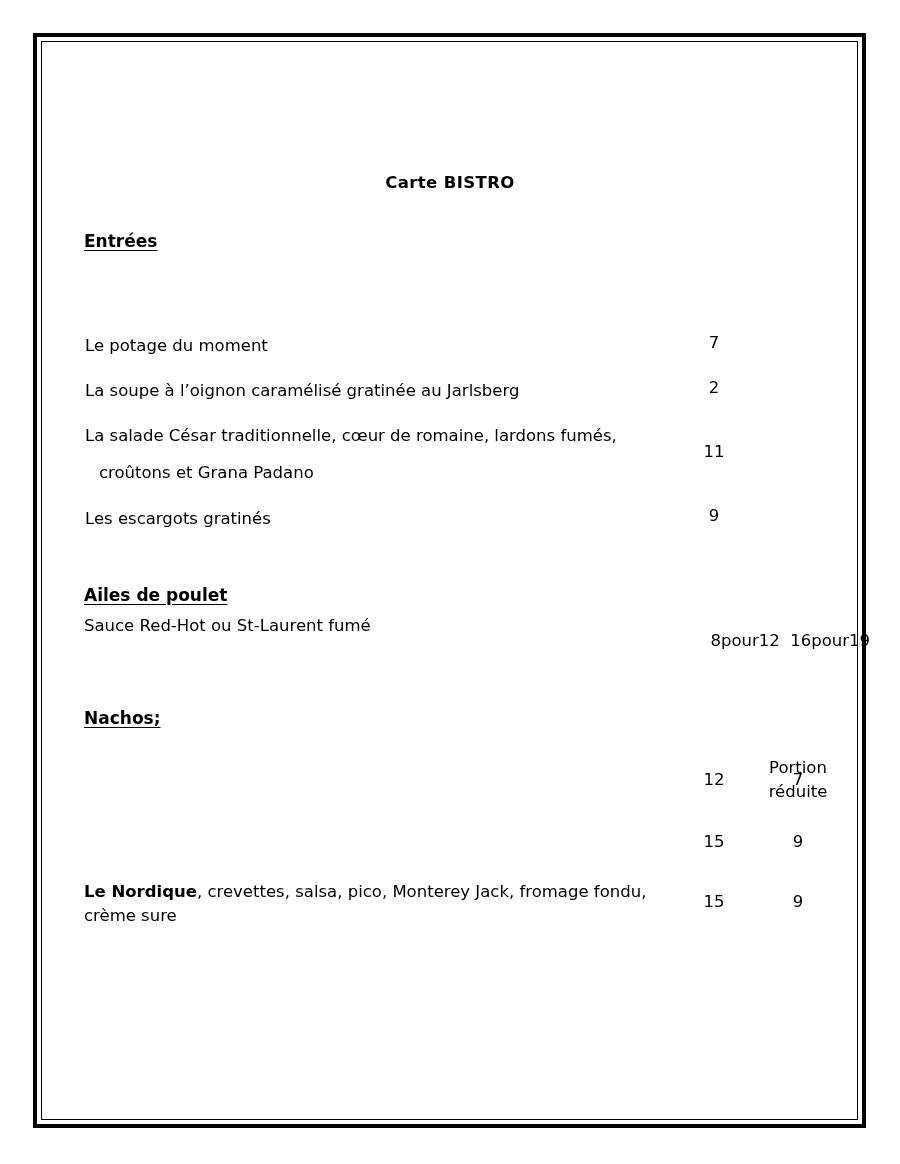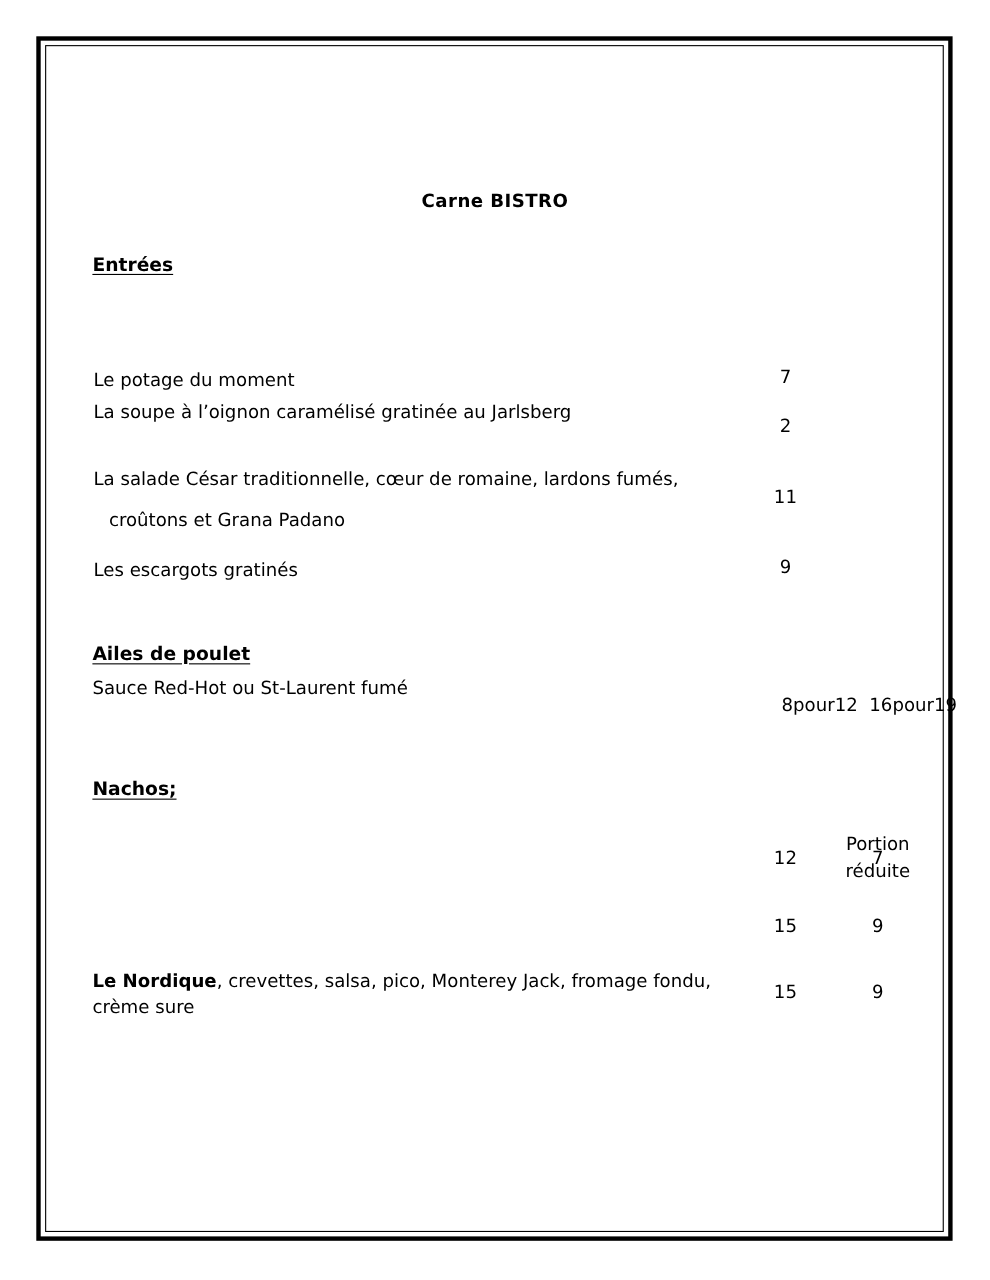--- a/index.html
+++ b/index.html
@@ -115,28 +115,28 @@
 </head>
 <body>
 
 <div class="page">
 
   <div class="frame-outer"></div>
   <div class="frame-inner"></div>
 
   <div class="content">
 
-    <div class="doc-title">Carne BISTRO</div>
+    <div class="doc-title">Carte BISTRO</div>
 
     <div class="section-head" id="head-entrees">Entrées</div>
 
     <div class="item-name" style="left:85px; top:333px;">Le potage du moment</div>
     <div class="price price-col1" style="top:333px;">7</div>
 
-    <div class="item-name" style="left:85px; top:362px;">La soupe à l’oignon caramélisé gratinée au Jarlsberg</div>
+    <div class="item-name" style="left:85px; top:378px;">La soupe à l’oignon caramélisé gratinée au Jarlsberg</div>
     <div class="price price-col1" style="top:378px;">2</div>
 
     <div class="item-name" style="left:85px; top:423px;">La salade César traditionnelle, cœur de romaine, lardons fumés,</div>
     <div class="item-name" style="left:99px; top:460px;">croûtons et Grana Padano</div>
     <div class="price price-col1" style="top:442px;">11</div>
 
     <div class="item-name" style="left:85px; top:506px;">Les escargots gratinés</div>
     <div class="price price-col1" style="top:506px;">9</div>
 
     <div class="section-head" id="head-ailes">Ailes de poulet</div>

